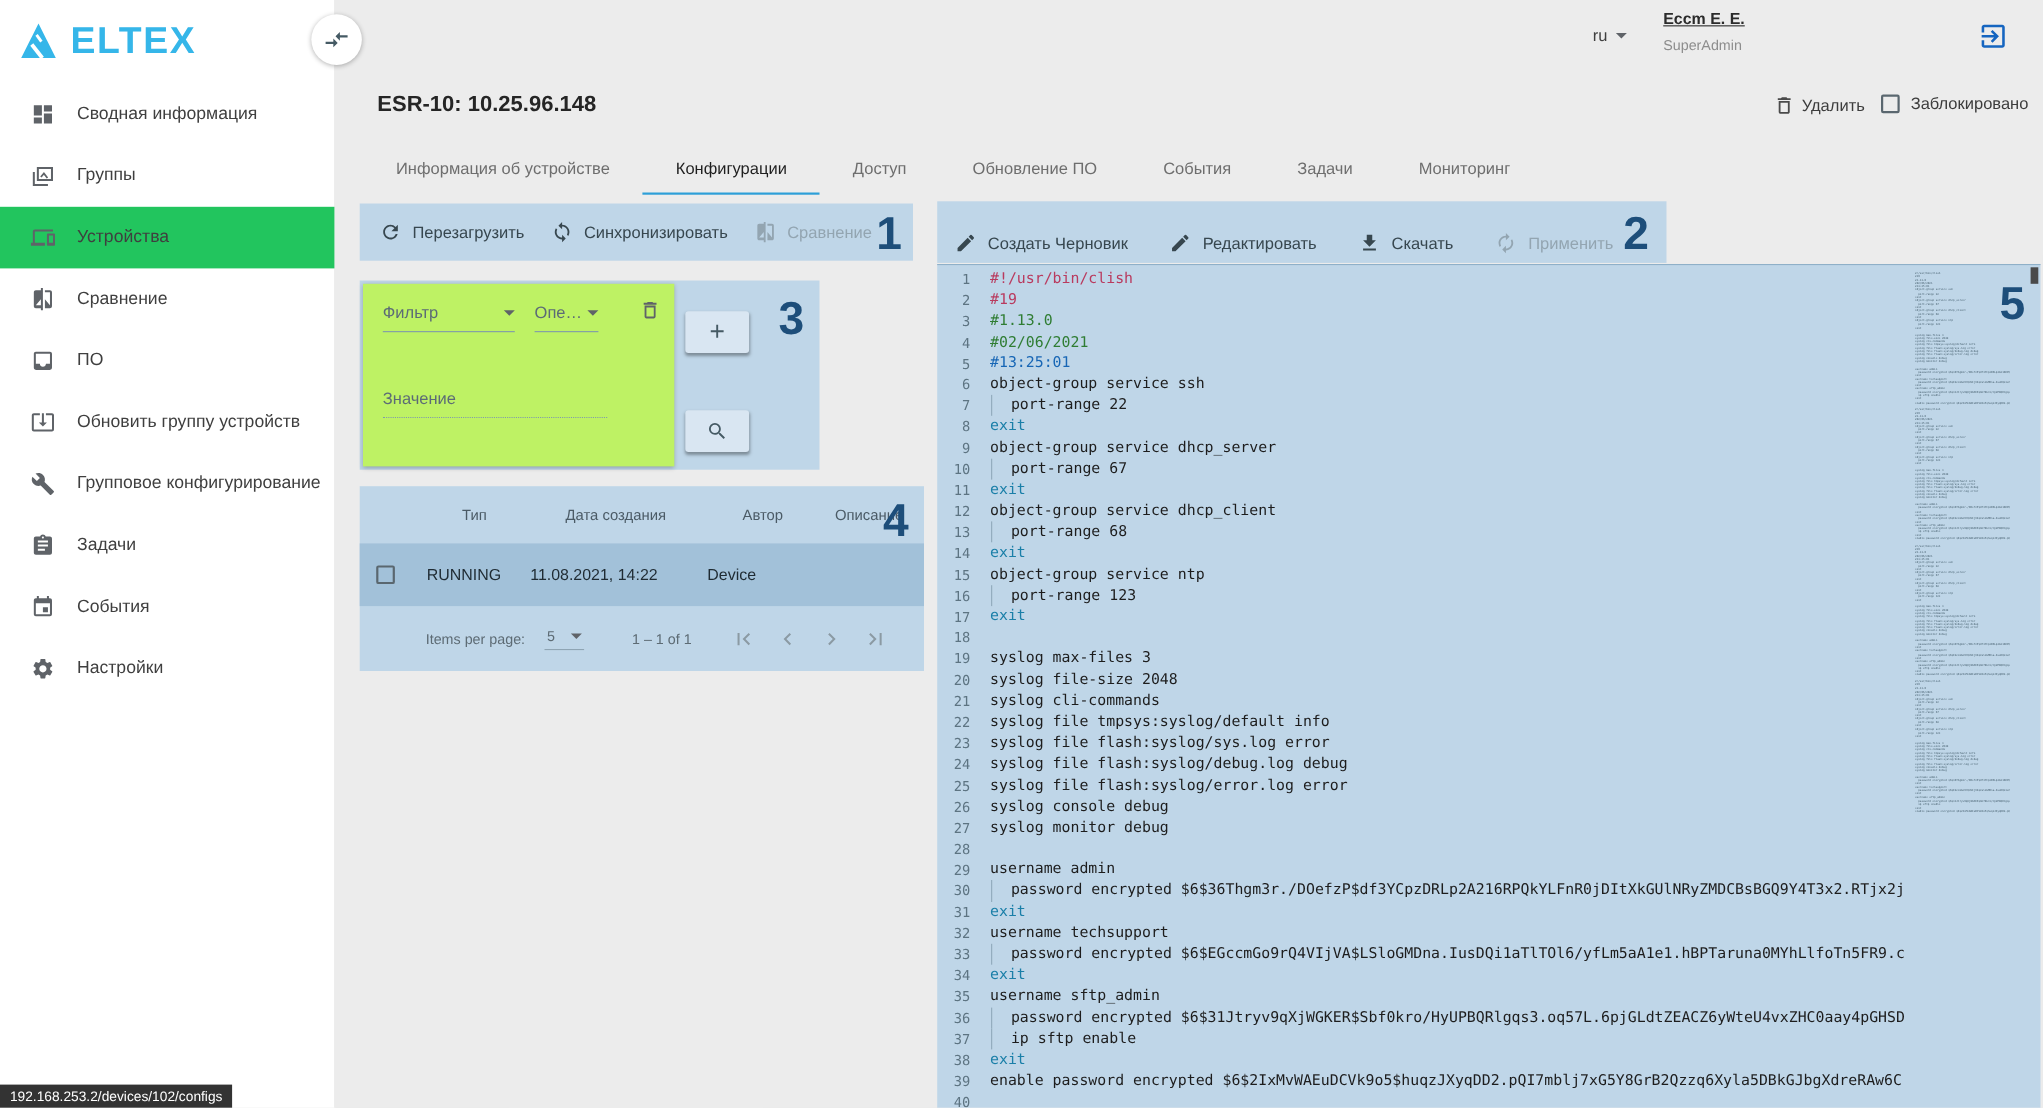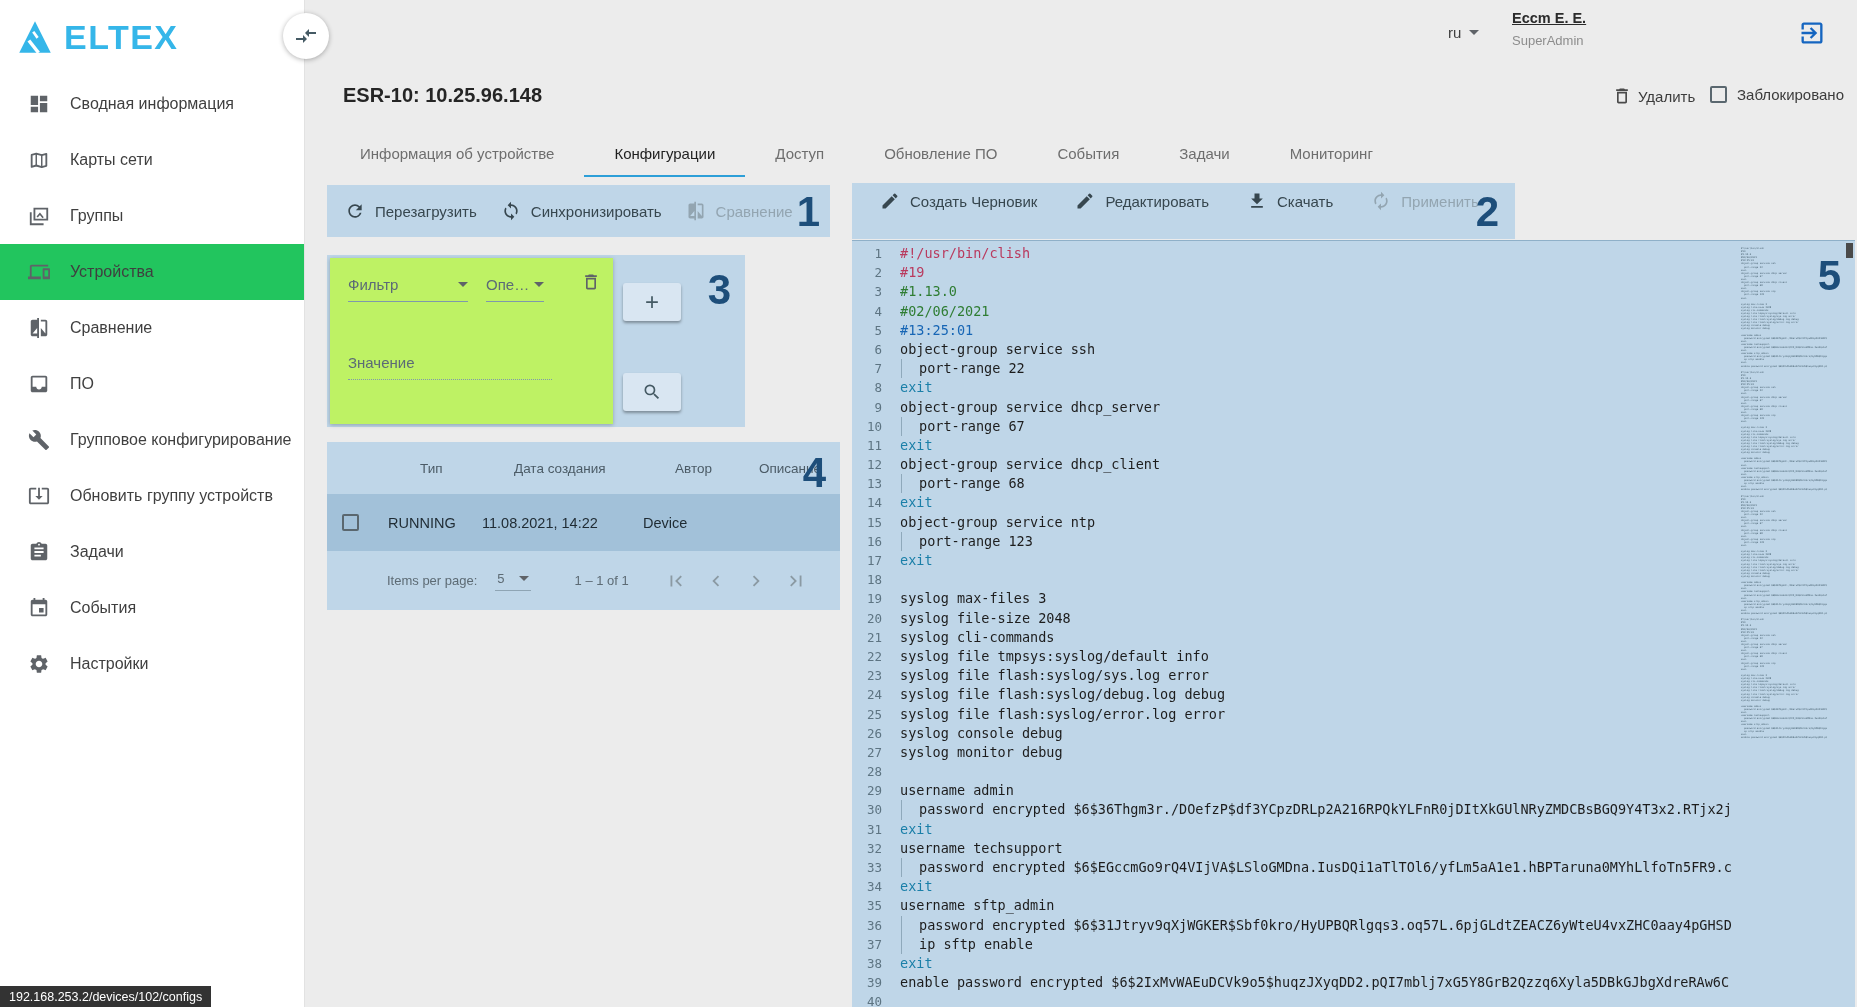--- a/index.html
+++ b/index.html
@@ -49,21 +49,21 @@
   .tabs { position:absolute; left:330px; top:131px; height:46px; display:flex; }
   .tab { padding:0 30px; display:flex; align-items:center; font-size:15px; color:#6e6e6e;
          border-bottom:2px solid transparent; cursor:pointer; white-space:nowrap; }
   .tab.active { color:#1f1f1f; border-bottom-color:#2d9fd8; }
 
   
   .region { position:absolute; background:#bfd6e8; }
   .badge { position:absolute; font-size:42px; font-weight:700; color:#1d4e7a; line-height:1; }
   .r1 { left:327px; top:185px; width:503px; height:52px; display:flex; align-items:center; padding-left:6px; }
   .r1 .badge { right:10px; top:6px; }
-  .r2 { left:852px; top:183px; width:663px; height:56px; display:flex; align-items:flex-start; padding-left:16px; gap:14px; }
+  .r2 { left:852px; top:183px; width:663px; height:56px; display:flex; align-items:flex-end; padding-left:4px; gap:14px; }
   .r2 .badge { right:16px; top:8px; }
   .tbtn { display:flex; align-items:center; gap:10px; font-size:15px; color:#37474f; background:none;
           border:none; padding:8px 12px; cursor:pointer; font-family:inherit; white-space:nowrap; }
   .tbtn .icon { width:20px; height:20px; }
   .tbtn.disabled { color:#93a5b1; cursor:default; }
 
   
   .r3 { left:327px; top:255px; width:418px; height:172px; }
   .r3 .badge { right:14px; top:14px; }
   .filter-card { position:absolute; left:3px; top:3px; width:283px; height:166px; background:#bef264;
@@ -147,29 +147,20 @@
       <span class="icon">
           <svg viewBox="0 0 24 24">
             <path fill="currentColor" d="M3 13h8V3H3v10zm0 8h8v-6H3v6zm10 0h8V11h-8v10zm0-18v6h8V3h-8z"></path>
           </svg>
         </span>
       <span>Сводная информация</span>
     </div>
     <div class="nav-item">
       <span class="icon">
           <svg viewBox="0 0 24 24">
-            <path fill="none" stroke="currentColor" stroke-width="2" stroke-linejoin="round" d="M9 5 4 6.5v13L9 18l6 1.8 5-1.5v-13L15 6.8 9 5z"></path>
-            <path stroke="currentColor" stroke-width="1.6" d="M9 5v13M15 6.8v13"></path>
-          </svg>
-        </span>
-      <span>Карты сети</span>
-    </div>
-    <div class="nav-item">
-      <span class="icon">
-          <svg viewBox="0 0 24 24">
             <path fill="none" stroke="currentColor" stroke-width="2" d="M7 4h14v12H7z"></path>
             <path fill="none" stroke="currentColor" stroke-width="2" d="M3 8v13h14"></path>
             <path fill="none" stroke="currentColor" stroke-width="1.8" d="m10 13 3-3.5 3.5 4.5"></path>
           </svg>
         </span>
       <span>Группы</span>
     </div>
     <div class="nav-item active">
       <span class="icon">
           <svg viewBox="0 0 24 24">
@@ -190,32 +181,32 @@
       <span class="icon">
           <svg viewBox="0 0 24 24">
             <path fill="currentColor" d="M19 3H5c-1.1 0-2 .9-2 2v14c0 1.1.9 2 2 2h14c1.1 0 2-.9 2-2V5c0-1.1-.9-2-2-2zm0 12h-4c0 1.66-1.35 3-3 3s-3-1.34-3-3H5V5h14v10z"></path>
           </svg>
         </span>
       <span>ПО</span>
     </div>
     <div class="nav-item">
       <span class="icon">
           <svg viewBox="0 0 24 24">
+            <path fill="currentColor" d="M12 16l4-4h-3V3h-2v9H8l4 4zm9-13h-6v1.99h6v14.03H3V4.99h6V3H3c-1.1 0-2 .9-2 2v14c0 1.1.9 2 2 2h18c1.1 0 2-.9 2-2V5c0-1.1-.9-2-2-2z"></path>
+          </svg>
+        </span>
+      <span>Обновить группу устройств</span>
+    </div>
+    <div class="nav-item">
+      <span class="icon">
+          <svg viewBox="0 0 24 24">
             <path fill="currentColor" d="M22.7 19l-9.1-9.1c.9-2.3.4-5-1.5-6.9-2-2-5-2.4-7.4-1.3L9 6 6 9 1.6 4.7C.4 7.1.9 10.1 2.9 12.1c1.9 1.9 4.6 2.4 6.9 1.5l9.1 9.1c.4.4 1 .4 1.4 0l2.3-2.3c.5-.4.5-1.1.1-1.4z"></path>
           </svg>
         </span>
       <span>Групповое конфигурирование</span>
-    </div>
-    <div class="nav-item">
-      <span class="icon">
-          <svg viewBox="0 0 24 24">
-            <path fill="currentColor" d="M12 16l4-4h-3V3h-2v9H8l4 4zm9-13h-6v1.99h6v14.03H3V4.99h6V3H3c-1.1 0-2 .9-2 2v14c0 1.1.9 2 2 2h18c1.1 0 2-.9 2-2V5c0-1.1-.9-2-2-2z"></path>
-          </svg>
-        </span>
-      <span>Обновить группу устройств</span>
     </div>
     <div class="nav-item">
       <span class="icon">
           <svg viewBox="0 0 24 24">
             <path fill="currentColor" d="M19 3h-4.18C14.4 1.84 13.3 1 12 1c-1.3 0-2.4.84-2.82 2H5c-1.1 0-2 .9-2 2v14c0 1.1.9 2 2 2h14c1.1 0 2-.9 2-2V5c0-1.1-.9-2-2-2zm-7 0c.55 0 1 .45 1 1s-.45 1-1 1-1-.45-1-1 .45-1 1-1zm2 14H7v-2h7v2zm3-4H7v-2h10v2zm0-4H7V7h10v2z"></path>
           </svg>
         </span>
       <span>Задачи</span>
     </div>
     <div class="nav-item">

